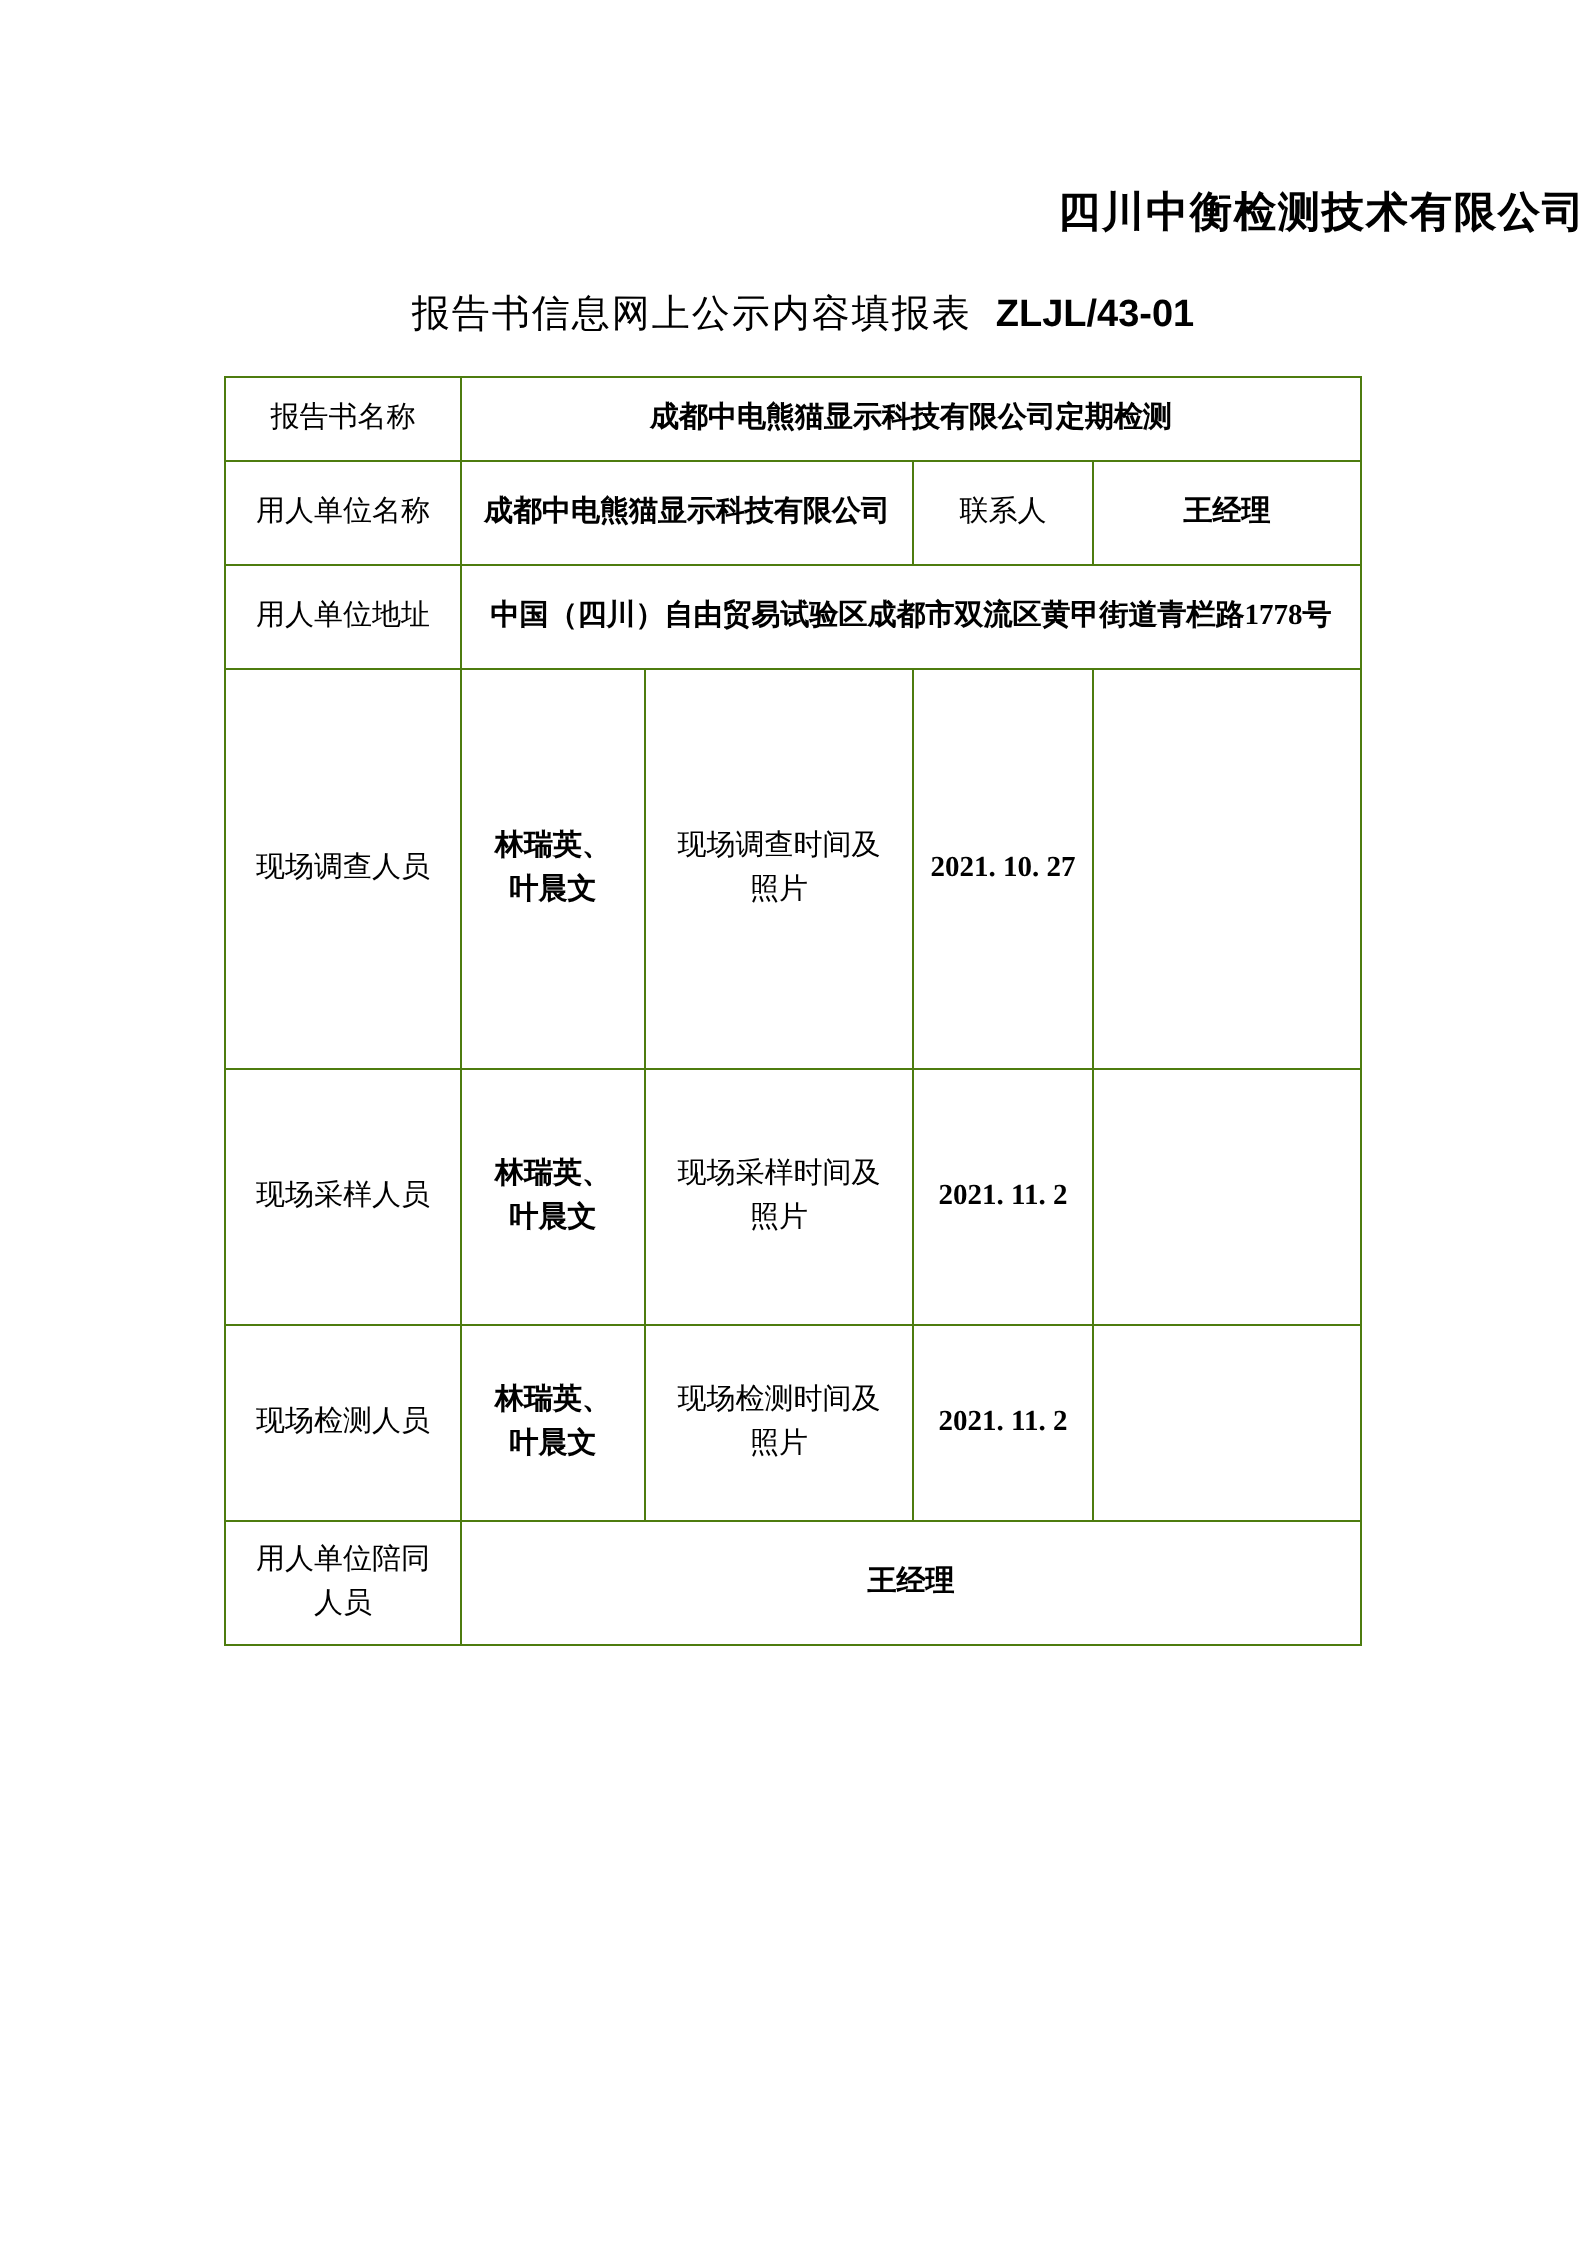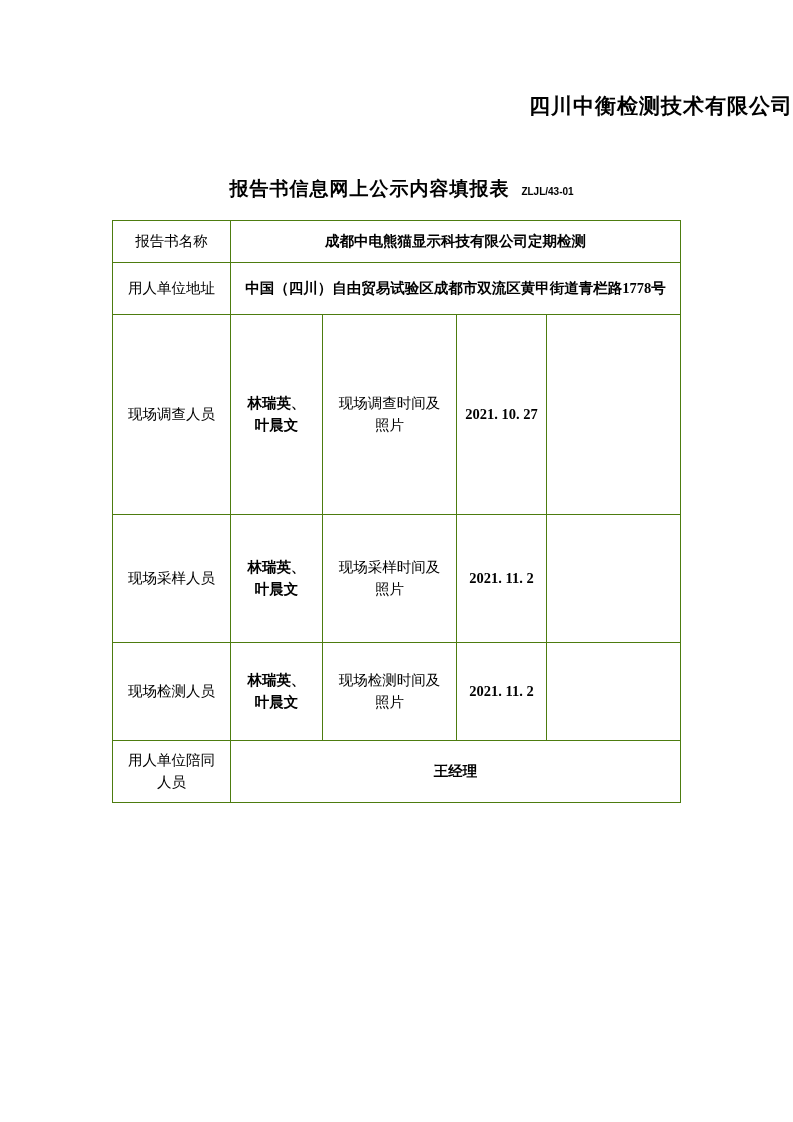--- a/index.html
+++ b/index.html
@@ -30,26 +30,25 @@
   }
   .subtitle-row {
     display: flex;
     align-items: baseline;
     justify-content: center;
     margin-top: 24px;
     padding-left: 10px;
   }
   .doc-subtitle {
     font-size: 19px;
-    font-weight: bold;
+    font-weight: normal;
     letter-spacing: 1px;
-    margin-top: 32px;
   }
   .doc-code {
-    font-size: 10px;
+    font-size: 19px;
     font-weight: bold;
     font-family: "Liberation Sans", sans-serif;
     margin-left: 12px;
     letter-spacing: 0px;
   }
   table.main {
     border-collapse: collapse;
     table-layout: fixed;
     width: 568px;
     margin: 18px auto 0 auto;
@@ -109,20 +108,26 @@
         <col class="c4">
         <col class="c5">
     </colgroup>
     <tbody>
 
       <tr class="h-title">
         <td class="label">报告书名称</td>
         <td class="bold" colspan="4">成都中电熊猫显示科技有限公司定期检测</td>
       </tr>
 
+      <tr class="h-unit">
+        <td class="label">用人单位名称</td>
+        <td class="bold left" colspan="2">成都中电熊猫显示科技有限公司</td>
+        <td class="label">联系人</td>
+        <td class="bold">王经理</td>
+      </tr>
 
       <tr class="h-addr">
         <td class="label">用人单位地址</td>
         <td class="bold" colspan="4">中国（四川）自由贸易试验区成都市双流区黄甲街道青栏路1778号</td>
       </tr>
 
 
       <tr class="h-survey">
         <td class="label">现场调查人员</td>
         <td class="bold">

